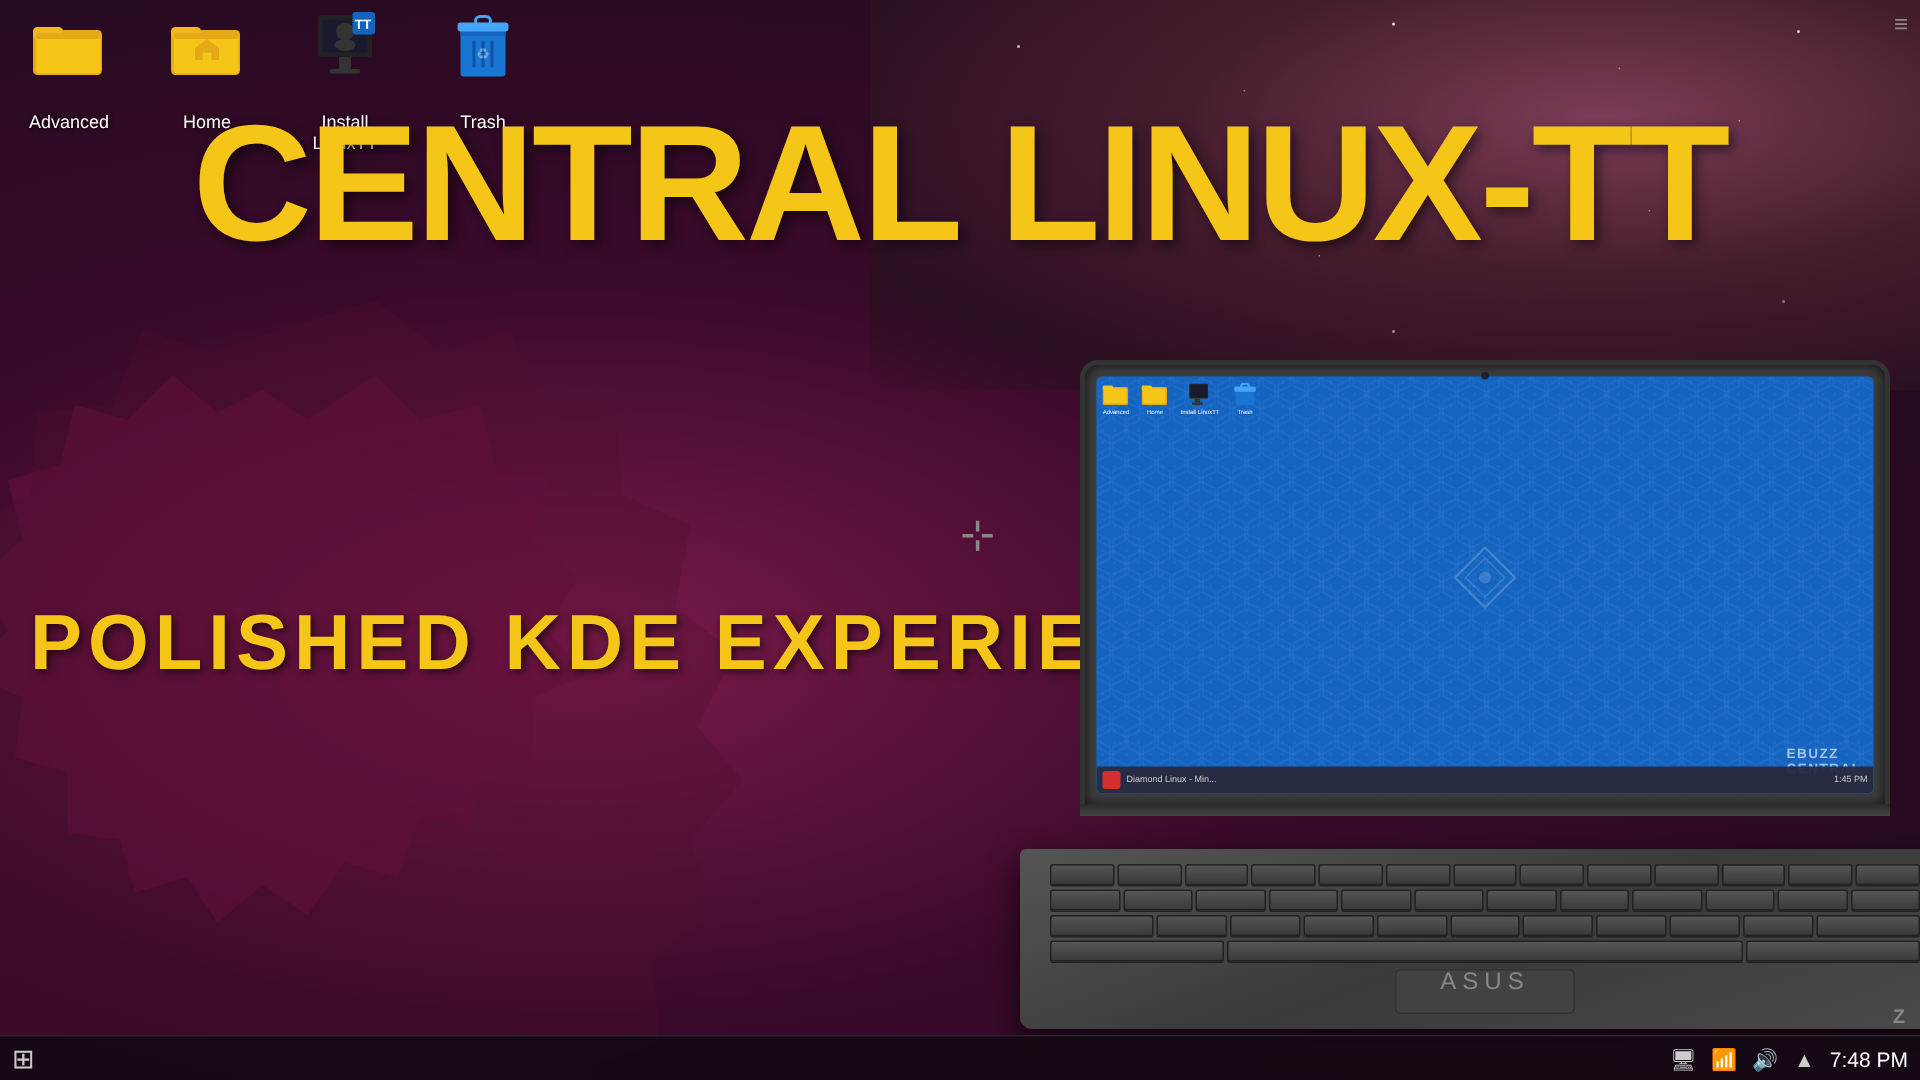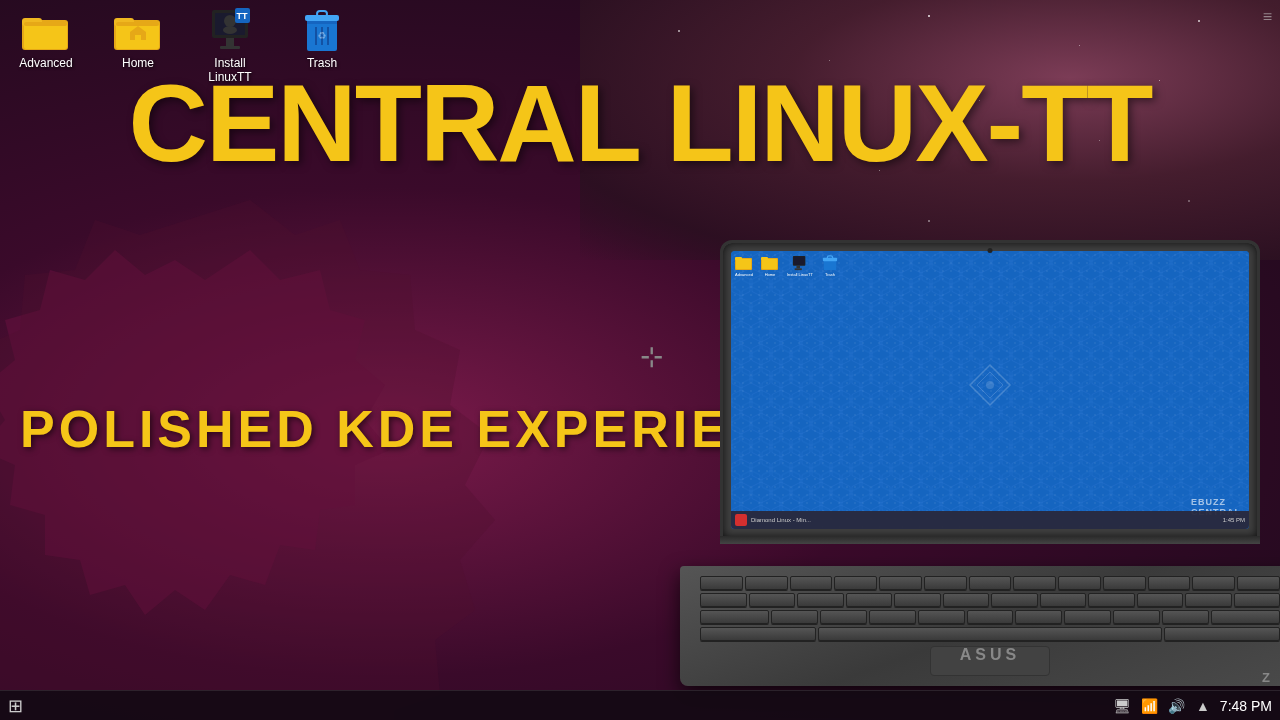--- a/index.html
+++ b/index.html
@@ -73,21 +73,21 @@
       flex-direction: row;
       gap: 20px;
       padding: 8px 10px;
       z-index: 10;
     }
 
     .desktop-icon {
       display: flex;
       flex-direction: column;
       align-items: center;
-      gap: 0;
+      gap: 18px;
       cursor: pointer;
       width: 72px;
     }
 
     .desktop-icon .icon-img {
       width: 48px;
       height: 48px;
       display: flex;
       align-items: center;
       justify-content: center;
@@ -335,21 +335,21 @@
       border: 1px solid #333;
     }
 
     .asus-logo {
       position: absolute;
       top: 80px;
       left: 50%;
       transform: translateX(-50%);
       color: #888;
       font-size: 16px;
-      font-weight: bold;
+      font-weight: normal;
       letter-spacing: 4px;
       font-family: 'Arial', sans-serif;
     }
 
     
     .taskbar {
       position: absolute;
       bottom: 0;
       left: 0;
       right: 0;

